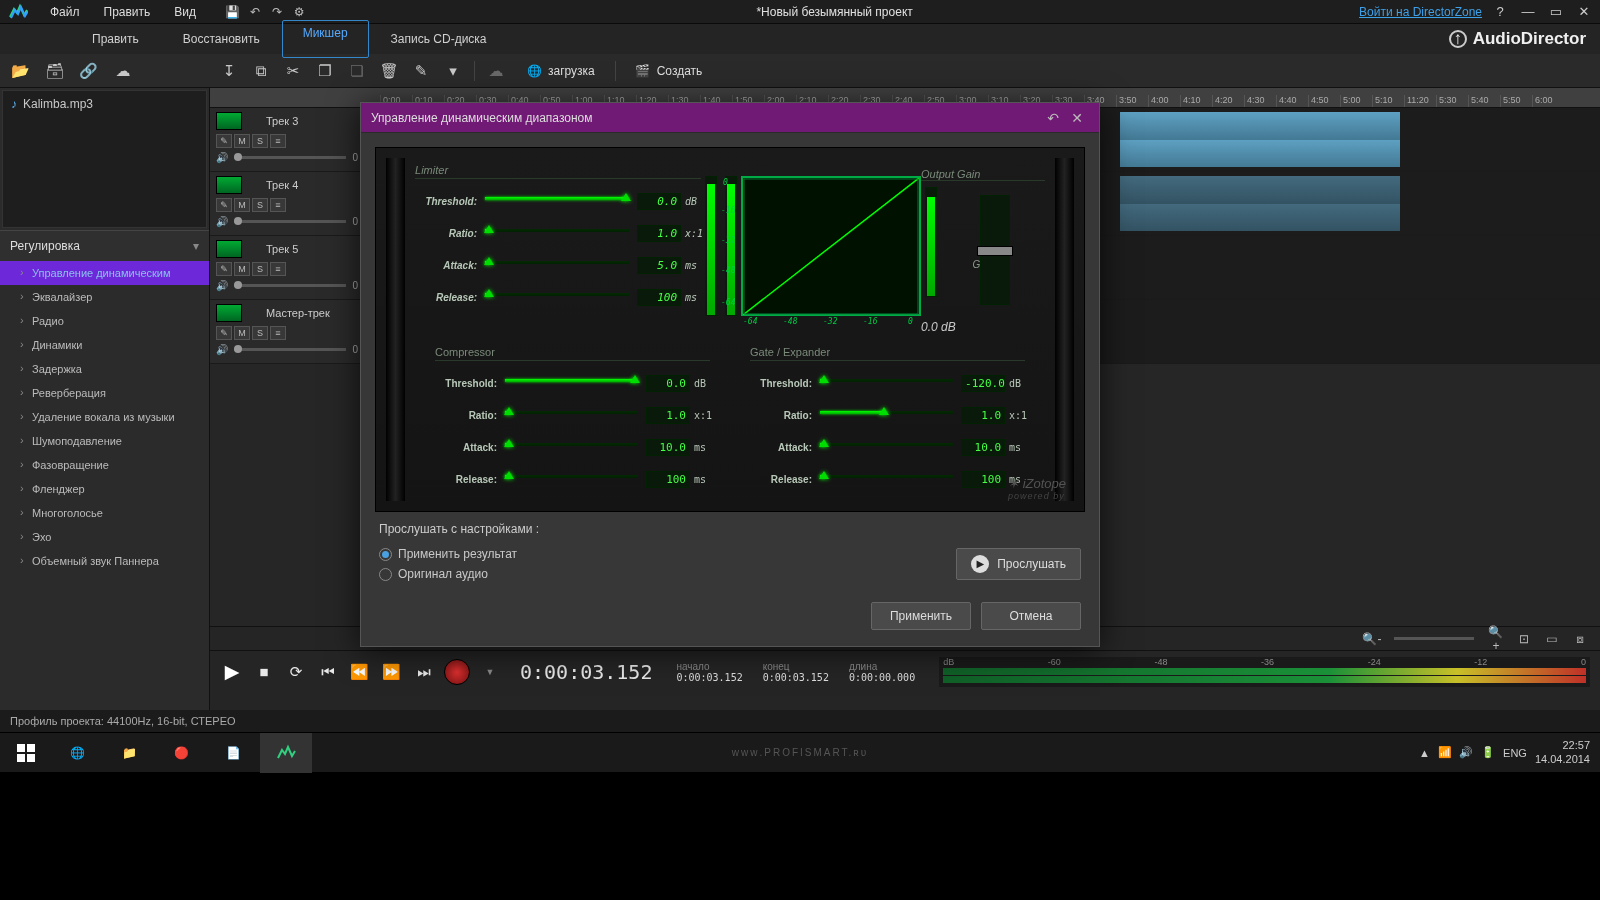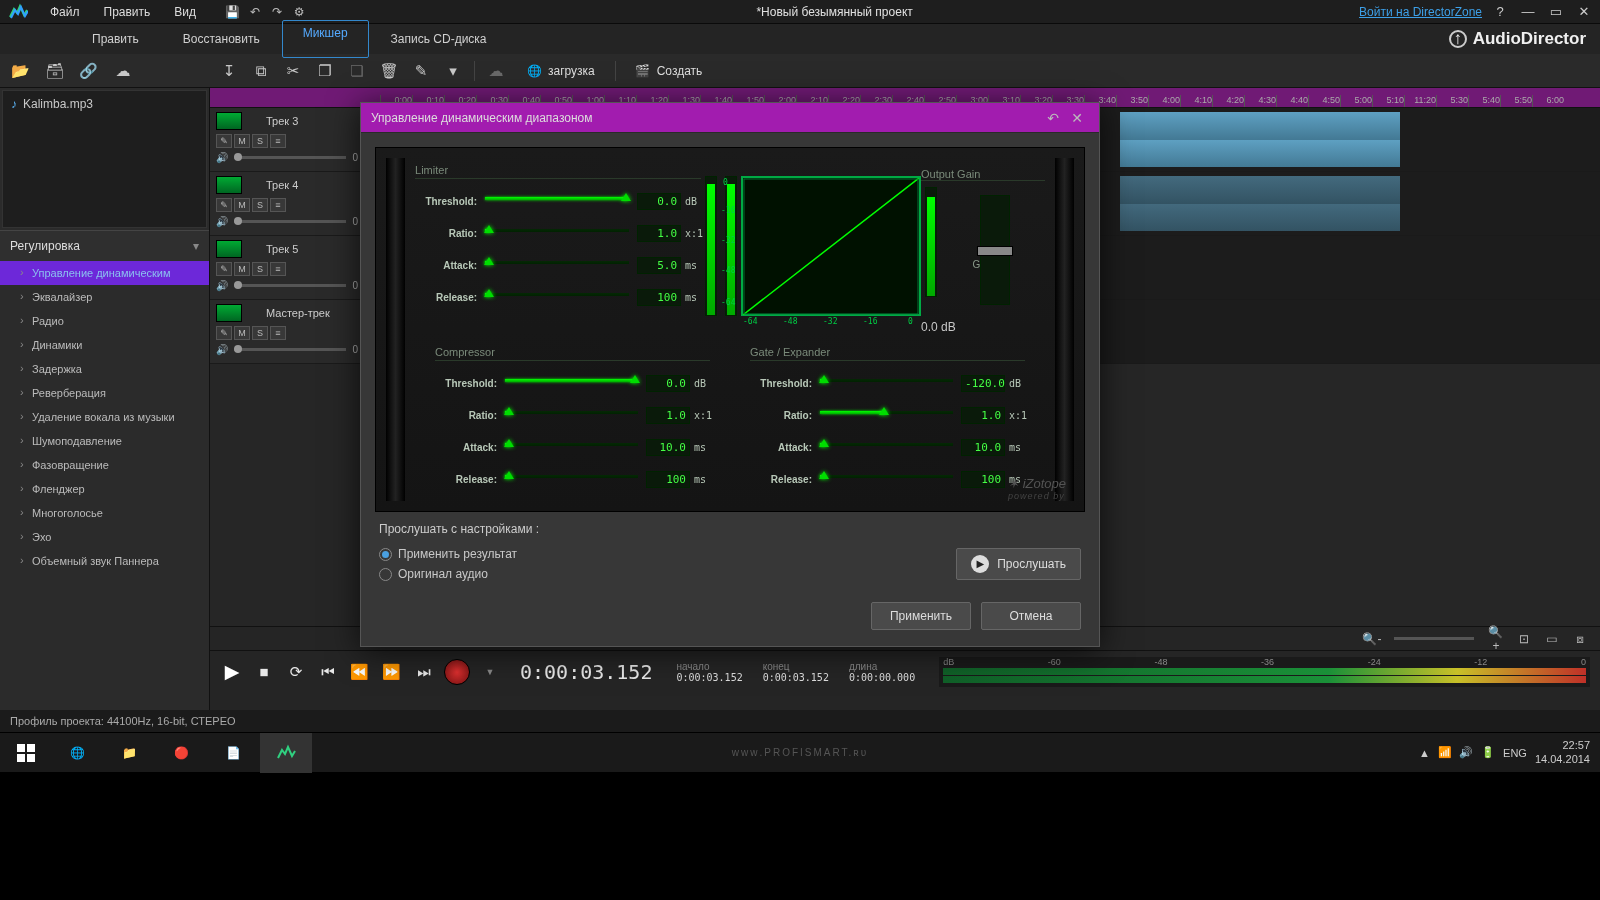--- a/index.html
+++ b/index.html
@@ -28,21 +28,21 @@
 .file-list { height:138px; background:#1e1e1e; margin:2px; border:1px solid #333; overflow:auto;}
 .file-item { padding:6px 8px; color:#c8c8c8; display:flex; align-items:center; gap:6px; cursor:pointer;}
 .note-ico { color:#5ab0f0;}
 .panel-hdr { padding:8px 10px; background:#2f2f2f; color:#ddd; display:flex; align-items:center; justify-content:space-between; font-size:12px; border-top:1px solid #444;}
 .effect-hdr { padding:7px 10px 7px 22px; background:#2a2a2a; color:#ccc; cursor:pointer; position:relative;}
 .effect-hdr::before { content:"▾"; position:absolute; left:8px; top:7px; font-size:10px; color:#888;}
 .effect-item { padding:6px 10px 6px 32px; color:#bbb; cursor:pointer; position:relative; font-size:11px;}
 .effect-item::before { content:"›"; position:absolute; left:20px; top:5px; color:#888;}
 .effect-item.sel { background:#6d28d9; color:#8bc0ef;}
 .track-area { flex:1; background:#262626; display:flex; flex-direction:column; position:relative;}
-.ruler { height:20px; background:#701a75; display:flex; padding-left:170px; font-size:9px; color:#aaa; align-items:flex-end; border-bottom:1px solid #111; overflow:hidden;text-align:right;}
+.ruler { height:20px; background:#404040; display:flex; padding-left:170px; font-size:9px; color:#aaa; align-items:flex-end; border-bottom:1px solid #111; overflow:hidden;}
 .ruler span { width:32px; flex-shrink:0; border-left:1px solid #555; padding-left:2px; padding-bottom:2px;}
 .tracks { flex:1; overflow:hidden;}
 .track { height:64px; border-bottom:1px solid #1a1a1a; display:flex;}
 .track-head { width:170px; background:#2a2a2a; border-right:1px solid #111; padding:4px 6px; display:flex; flex-direction:column; gap:4px;}
 .track-head .row1 { display:flex; align-items:center; gap:24px;}
 .track-head .wf-thumb { width:26px; height:18px; background:linear-gradient(#0a3,#062); border:1px solid #000;}
 .track-head .tname { font-size:11px; color:#ccc;}
 .track-head .row2 { display:flex; gap:2px; align-items:center;}
 .track-head .mini-btn { width:16px; height:14px; background:#383838; border:1px solid #555; font-size:9px; color:#bbb; text-align:center; line-height:12px; cursor:pointer;}
 .track-head .row3 { display:flex; align-items:center; gap:6px; font-size:10px; color:#aaa;}
@@ -69,26 +69,26 @@
 .status-bar { height:22px; background:#1b1b1b; color:#aaa; font-size:11px; line-height:22px; padding:0 10px;}
 .taskbar { height:40px; background:#1a1a1a; display:flex; align-items:center; border-top:1px solid #000;}
 .taskbar .tb-app{ width:52px; height:40px; display:flex; align-items:center; justify-content:center; cursor:pointer;}
 .taskbar .tb-app.active{ background:#333;}
 .taskbar .tray { margin-left:auto; display:flex; align-items:center; gap:8px; padding:0 10px; color:#ccc; font-size:11px;}
 .taskbar .clock { text-align:right; line-height:1.2; font-size:11px;}
 .taskbar .psmart { position:absolute; left:50%; transform:translateX(-50%); font-size:10px; letter-spacing:2px; color:#555;}
 
 
 .dialog { position:absolute; left:360px; top:102px; width:740px; background:#373737; border:1px solid #555; box-shadow:0 4px 30px rgba(0,0,0,.7);}
-.dlg-title { height:30px; background:#a21caf; display:flex; align-items:center; padding:0 10px; color:#ddd; border-bottom:1px solid #2a2a2a;}
+.dlg-title { height:30px; background:#701a75; display:flex; align-items:center; padding:0 10px; color:#ddd; border-bottom:1px solid #2a2a2a;}
 .dlg-title .sp{flex:1;}
 .dlg-title .dlg-ico{ width:24px; text-align:center; color:#bbb; cursor:pointer; font-size:14px;}
 .dlg-body { padding:14px;}
 .plugin { background:linear-gradient(180deg,#1a1a1a,#141414); border:1px solid #000; padding:10px; position:relative;}
-.plugin-inner { display:flex; gap:0;}
+.plugin-inner { display:flex; gap:0;font-style:italic;}
 .pcol { padding:6px 10px;}
 .pcol.left{ width:320px;}
 .pcol.mid{ width:200px; display:flex; align-items:flex-start; justify-content:center; padding-top:18px;}
 .pcol.right{ width:150px;}
 .side-bar3d{ width:20px; background:linear-gradient(90deg,#000,#222,#000);}
 .sect { margin-bottom:10px;}
 .sect-title { color:#7a8a7a; font-size:11px; margin-bottom:6px; border-bottom:1px solid #2a3a2a; padding-bottom:2px;}
 .prm { display:flex; align-items:center; height:32px; position:relative;}
 .prm .plabel { width:62px; text-align:right; color:#b8c8b8; font-size:10px; font-weight:bold;}
 .prm .pslider { flex:1; margin:0 8px; height:12px; position:relative;}

